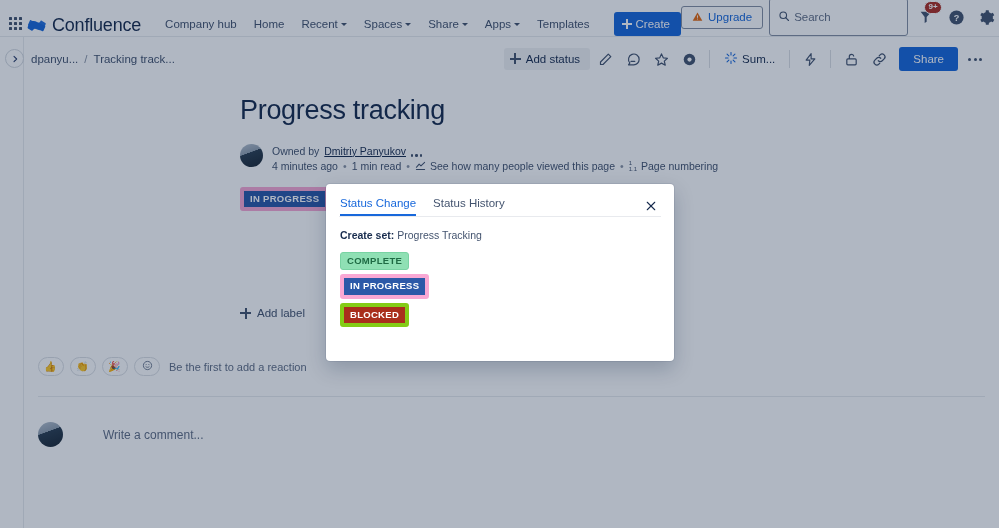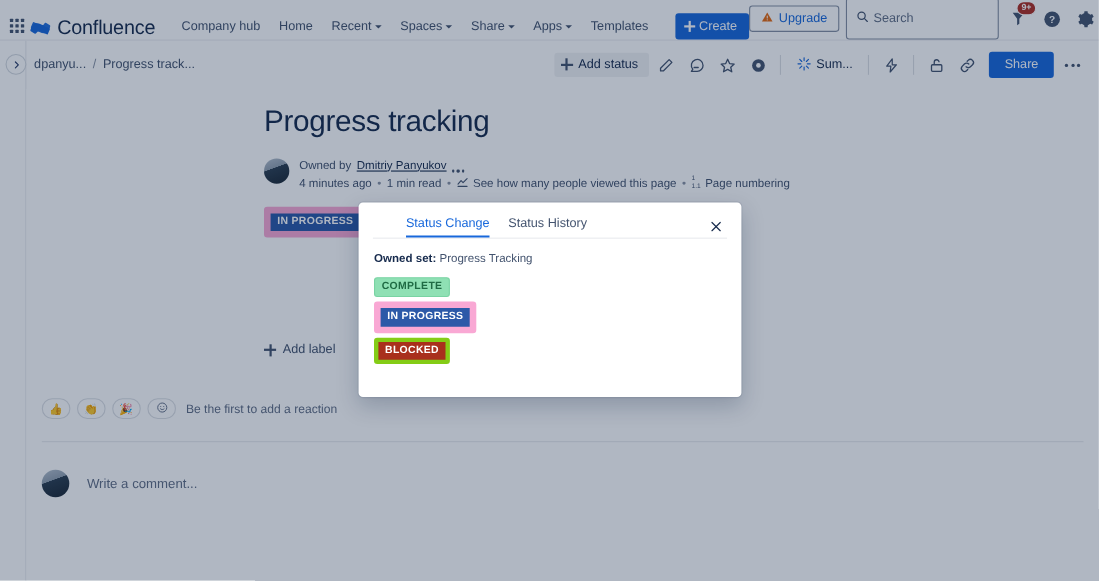--- a/index.html
+++ b/index.html
@@ -145,21 +145,21 @@
   .numbering {
     display:flex; align-items:center; gap:4px; color:#44546f; cursor:pointer;justify-content:space-between;
   }
   .num-glyph { display:flex; flex-direction:column; font-size:6px; line-height:1.05; color:#44546f; font-family:"Liberation Sans",sans-serif; }
 
   .status-lozenge-wrap { margin: 14px 0 0 216px; }
   .lozenge {
     display: inline-block; font-size: 9.5px; font-weight: 700; letter-spacing: 0.3px;
     padding: 2px 6px; border-radius: 3px; cursor: pointer; line-height: 1.3;
   }
-  .lz-inprogress { background: #2c59a8; color: #fff; border: 6px solid #f9a8d4; }
+  .lz-inprogress { background: #2c59a8; color: #fff; border: 4px solid #f9a8d4; }
   .lz-complete   { background: #8fe0b4; color: #1f6b44; border: 1px solid #79d3a3; }
   .lz-blocked    { background: #a92f1c; color: #fff; border: 4px solid #84cc16; }
 
   .add-label {
     display: flex; align-items: center; gap: 6px;
     margin: 96px 0 0 216px; font-size: 11.5px; color: #44546f; cursor: pointer; width: fit-content;
   }
   .add-label .plus-dark::before, .add-label .plus-dark::after { background: #44546f; }
 
   .reactions { display: flex; align-items: center; gap: 6px; margin: 38px 0 0 14px; }
@@ -169,36 +169,36 @@
   }
   .react-hint { font-size: 11px; color: #626f86; margin-left: 3px; }
 
   .divider { height: 1px; background: #e8eaee; margin: 20px 14px 0 14px; }
 
   .comment-row { display: flex; align-items: center; gap: 12px; margin: 25px 0 0 14px; }
   .comment-avatar {
     width: 25px; height: 25px; border-radius: 50%; flex: 0 0 25px; overflow:hidden;
     background: linear-gradient(160deg,#b6c2cf 0%, #93a1b0 38%, #2c3e50 39%, #1b2733 100%);
   }
-  .comment-input { font-size: 12px; color: #626f86; cursor: text; padding-left: 4px; }
+  .comment-input { font-size: 12px; color: #626f86; cursor: text; padding-left: 4px; margin-left: 24px; }
 
   
   .dialog {
     position: absolute; z-index: 100;
     left: 326px; top: 184px; width: 348px; height: 177px;
     background: #fff; border-radius: 4px;
     box-shadow: 0 0 0 1px rgba(9,30,66,.08), 0 8px 20px rgba(9,30,66,.22);
     padding: 13px 14px 0 14px;
   }
   .dlg-head { display: flex; align-items: flex-start; }
   .dlg-tabs { display: flex; gap: 17px; }
   .dlg-tab {
     font-size: 11.5px; color: #44546f; padding-bottom: 7px; cursor: pointer; white-space: nowrap;
   }
-  .dlg-tab.active { color: #1868db; box-shadow: inset 0 -2px 0 #1868db; margin-left: 29px; }
+  .dlg-tab.active { color: #1868db; box-shadow: inset 0 -2px 0 #1868db; }
   .dlg-close { margin-left: auto; width: 18px; height: 18px; display:flex; align-items:center; justify-content:center; cursor:pointer; }
   .dlg-rule { height: 1px; background: #e8eaee; margin: 0 -1px 0 -1px; }
   .dlg-body { padding-top: 12px; }
   .status-set { font-size: 10.5px; color: #172b4d; }
   .status-set b { font-weight: 700; }
   .status-set span { color: #44546f; }
   .status-list { display: flex; flex-direction: column; align-items: flex-start; gap: 4px; margin-top: 11px; }
 </style>
 </head>
 <body>
@@ -311,21 +311,21 @@
       <div class="rail-expand">
         <svg width="8" height="8" viewBox="0 0 24 24" fill="none" stroke="#2c3e6b" stroke-width="3.2" stroke-linecap="round" stroke-linejoin="round">
             <polyline points="9,4 17,12 9,20"></polyline>
           </svg>
       </div>
     </div>
 
     <div class="breadcrumb">
       <span class="bc-link">dpanyu...</span>
       <span class="bc-sep">/</span>
-      <span class="bc-link">Progress track...</span>
+      <span class="bc-link">Tracking track...</span>
     </div>
 
     <div class="toolbar">
       <div class="tool-pill">
         <span class="plus-dark"></span>
         <span>Add status</span>
       </div>
 
       <div class="tbtn">
         <svg width="15" height="15" viewBox="0 0 24 24" fill="none" stroke="#44546f" stroke-width="1.9" stroke-linejoin="round">
@@ -504,21 +504,21 @@
         <svg width="12" height="12" viewBox="0 0 24 24" stroke="#172b4d" stroke-width="2.2" stroke-linecap="round">
             <line x1="4.5" y1="4.5" x2="19.5" y2="19.5"></line>
             <line x1="19.5" y1="4.5" x2="4.5" y2="19.5"></line>
           </svg>
       </div>
     </div>
     <div class="dlg-rule"></div>
 
     <div class="dlg-body">
       <div class="status-set">
-        <b>Owned set:</b>
+        <b>Create set:</b>
         <span>Progress Tracking</span>
       </div>
 
       <div class="status-list">
         <span class="lozenge lz-complete">COMPLETE</span>
         <span class="lozenge lz-inprogress">IN PROGRESS</span>
         <span class="lozenge lz-blocked">BLOCKED</span>
       </div>
     </div>
   </div>

